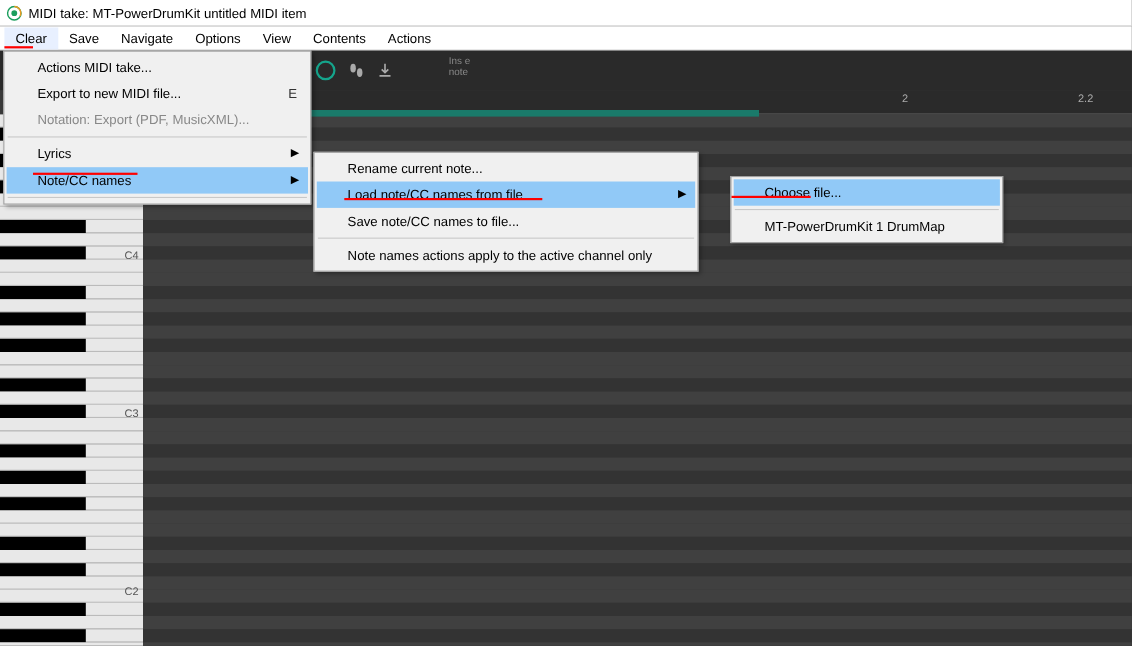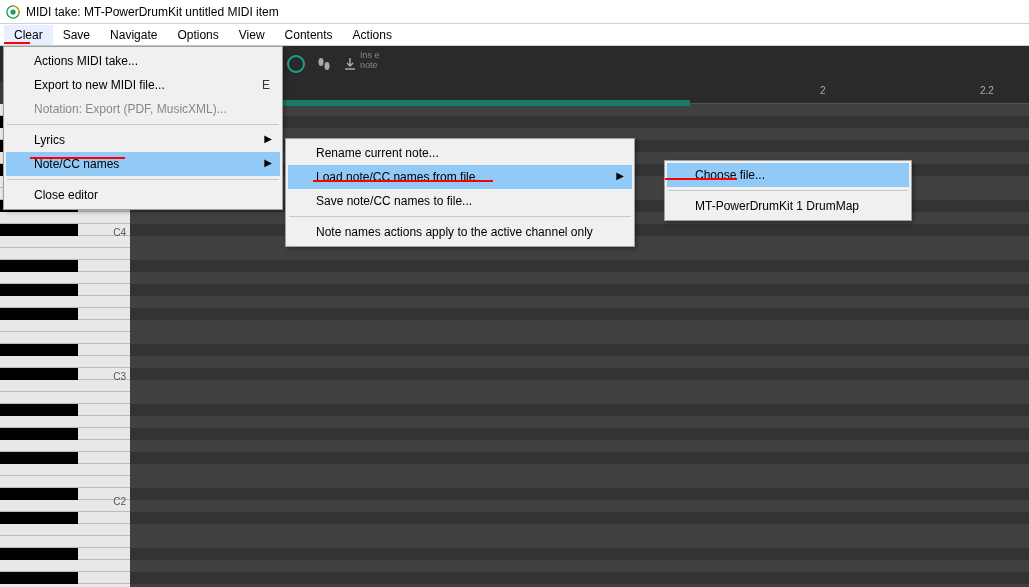--- a/index.html
+++ b/index.html
@@ -237,21 +237,21 @@
     <svg width="16" height="16" viewBox="0 0 16 16">
         <ellipse cx="5" cy="6" rx="2.5" ry="4" fill="#aaa"></ellipse>
         <ellipse cx="11" cy="10" rx="2.5" ry="4" fill="#aaa"></ellipse>
       </svg>
   </div>
   <div class="tbtn" style="left:338px;">
     <svg width="16" height="16" viewBox="0 0 16 16">
         <path d="M8 2v8M5 7l3 3 3-3M3 13h10" stroke="#aaa" stroke-width="1.5" fill="none"></path>
       </svg>
   </div>
-  <div class="insnote" style="white-space:pre-line;">Ins e
+  <div class="insnote" style="white-space:pre-line;margin-left:48px;">Ins e
 note</div>
 </div>
 
 <div class="ruler">
   <span class="tick" style="left:690px;">2</span>
   <span class="tick" style="left:850px;">2.2</span>
 </div>
 
 <div class="region" style="left:130px; width:560px; top:100px;"></div>
 
@@ -310,21 +310,21 @@
       <div class="whitekey" style="top: 442px;"></div>
       <div class="whitekey" style="top: 454px;"></div>
       <div class="whitekey" style="top: 466px;"></div>
       <div class="blackkey" style="top: 466px;"></div>
       <div class="whitekey" style="top: 478px;"></div>
       <div class="whitekey" style="top: 490px;"></div>
       <div class="blackkey" style="top: 490px;"></div>
       <div class="whitekey" style="top: 502px;"></div>
       <div class="octlabel" style="top: 145px;">C4</div>
       <div class="octlabel" style="top: 289px;">C3</div>
-      <div class="octlabel" style="top: 414px;">C2</div>
+      <div class="octlabel" style="top: 451px;">C2</div>
     </div>
   <div class="grid" id="grid">
       <div class="gridrow light" style="top: 22px;"></div>
       <div class="gridrow dark" style="top: 34px;"></div>
       <div class="gridrow light" style="top: 46px;"></div>
       <div class="gridrow dark" style="top: 58px;"></div>
       <div class="gridrow light" style="top: 70px;"></div>
       <div class="gridrow dark" style="top: 82px;"></div>
       <div class="gridrow light" style="top: 94px;"></div>
       <div class="gridrow light" style="top: 106px;"></div>
@@ -365,21 +365,20 @@
 </div>
 
 <div class="menu" style="left:3px; top:46px; width:280px;">
   <div class="mrow"><span>Actions MIDI take...</span></div>
   <div class="mrow"><span>Export to new MIDI file...</span><span class="shortcut">E</span></div>
   <div class="mrow disabled"><span>Notation: Export (PDF, MusicXML)...</span></div>
   <div class="sep"></div>
   <div class="mrow"><span>Lyrics</span><span class="arrow">▶</span></div>
   <div class="mrow highlight"><span>Note/CC names</span><span class="arrow">▶</span></div>
   <div class="sep"></div>
-  <div class="mrow"><span>Close editor</span></div>
 </div>
 
 <div class="menu" style="left:285px; top:138px; width:350px;">
   <div class="mrow"><span>Rename current note...</span></div>
   <div class="mrow highlight"><span>Load note/CC names from file</span><span class="arrow">▶</span></div>
   <div class="mrow"><span>Save note/CC names to file...</span></div>
   <div class="sep"></div>
   <div class="mrow"><span>Note names actions apply to the active channel only</span></div>
 </div>
 

